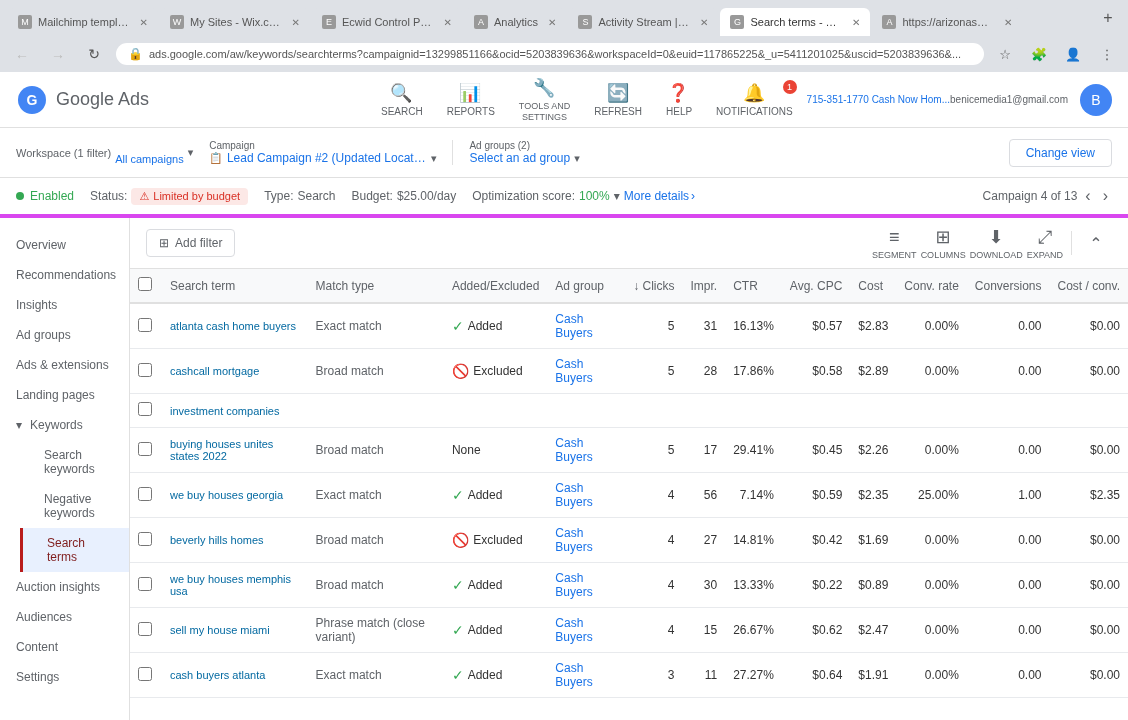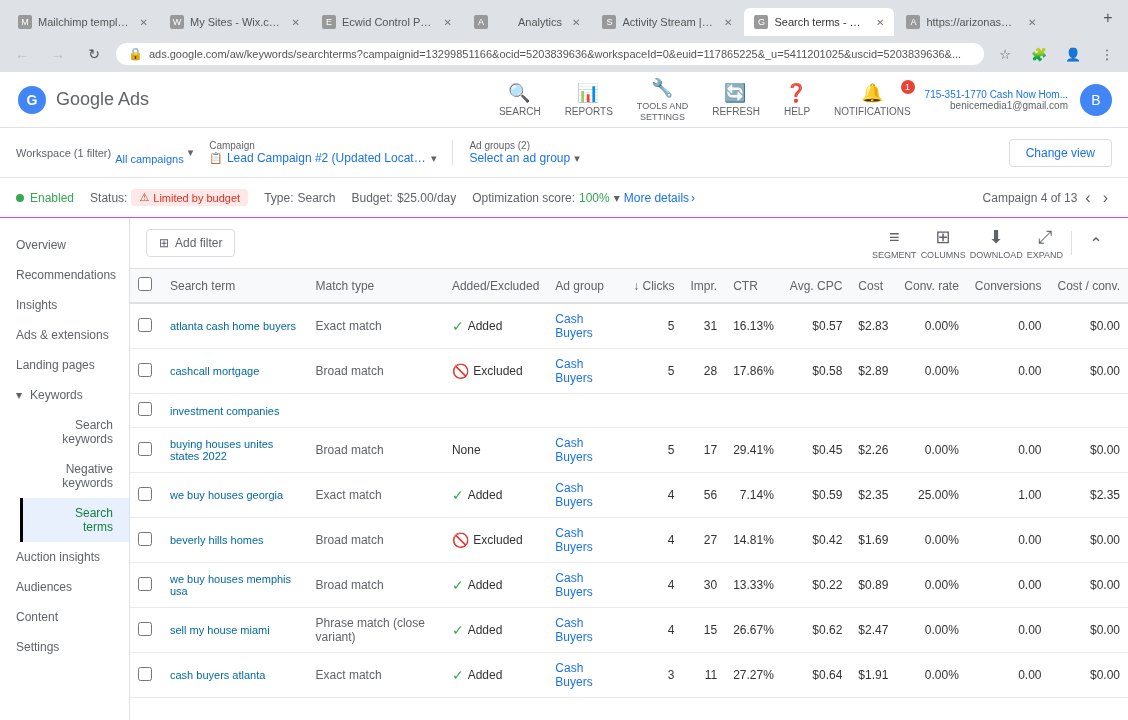--- a/index.html
+++ b/index.html
@@ -23,53 +23,53 @@
     
     .ads-header { height: 56px; background: #fff; border-bottom: 1px solid #e0e0e0; display: flex; align-items: center; padding: 0 16px; gap: 16px; }
     .google-ads-logo { display: flex; align-items: center; gap: 8px; }
     .google-logo-icon { width: 32px; height: 32px; }
     .google-ads-text { font-size: 18px; color: #5f6368; font-weight: 400; }
     .header-icons { display: flex; align-items: center; gap: 4px; margin-left: auto; }
     .header-icon-btn { display: flex; flex-direction: column; align-items: center; padding: 6px 10px; cursor: pointer; color: #5f6368; font-size: 10px; gap: 2px; }
     .header-icon { font-size: 18px; }
     .notification-btn { position: relative; }
     .notification-badge { position: absolute; top: 4px; right: 6px; background: #ea4335; color: #fff; border-radius: 50%; width: 14px; height: 14px; font-size: 9px; display: flex; align-items: center; justify-content: center; }
-    .account-info { display: flex; flex-direction: column; align-items: flex-end; font-size: 10px; color: #5f6368; cursor: pointer; }
+    .account-info { display: flex; flex-direction: row; align-items: flex-end; font-size: 10px; color: #5f6368; cursor: pointer; }
     .account-name { font-weight: 500; color: #1a73e8; }
     .avatar { width: 32px; height: 32px; border-radius: 50%; background: #4285f4; display: flex; align-items: center; justify-content: center; color: #fff; font-size: 14px; margin-left: 8px; }
 
     
     .campaign-bar { height: 50px; background: #fff; border-bottom: 1px solid #e0e0e0; display: flex; align-items: center; padding: 0 16px; gap: 16px; }
     .workspace-selector { display: flex; align-items: center; gap: 4px; font-size: 11px; color: #1a73e8; cursor: pointer; }
     .campaign-selector { display: flex; align-items: center; gap: 6px; font-size: 11px; cursor: pointer; border-right: 1px solid #e0e0e0; padding-right: 16px; }
     .campaign-label { font-size: 10px; color: #5f6368; }
     .campaign-name { color: #1a73e8; font-size: 12px; font-weight: 500; max-width: 200px; white-space: nowrap; overflow: hidden; text-overflow: ellipsis; }
     .adgroup-selector { display: flex; align-items: center; gap: 6px; font-size: 11px; cursor: pointer; }
     .adgroup-label { font-size: 10px; color: #5f6368; }
     .adgroup-name { color: #1a73e8; font-size: 12px; }
     .change-view-btn { margin-left: auto; background: #fff; border: 1px solid #dadce0; border-radius: 4px; padding: 6px 16px; font-size: 12px; color: #1a73e8; cursor: pointer; }
 
     
-    .status-bar { height: 40px; background: #fff; border-bottom: 1px solid #d946ef; display: flex; align-items: center; padding: 0 16px; gap: 16px; font-size: 12px; justify-content: space-between; }
+    .status-bar { height: 40px; background: #fff; border-bottom: 4px solid #d946ef; display: flex; align-items: center; padding: 0 16px; gap: 16px; font-size: 12px; justify-content: space-between; }
     .status-enabled { display: flex; align-items: center; gap: 6px; color: #34a853; }
     .status-dot { width: 8px; height: 8px; border-radius: 50%; background: #34a853; }
     .status-item { display: flex; align-items: center; gap: 4px; color: #5f6368; }
     .limited-badge { background: #fce8e6; color: #d93025; border-radius: 4px; padding: 2px 8px; font-size: 11px; display: flex; align-items: center; gap: 4px; }
     .score-value { color: #34a853; font-weight: 500; }
     .more-details-link { color: #1a73e8; cursor: pointer; display: flex; align-items: center; gap: 2px; }
     .campaign-count { margin-left: auto; color: #5f6368; display: flex; align-items: center; gap: 4px; }
     .nav-arrow { cursor: pointer; color: #5f6368; font-size: 16px; padding: 4px; }
 
     
     .main-layout { display: flex; height: calc(720px - 36px - 36px - 56px - 50px - 40px); }
 
     
     .sidebar { width: 130px; background: #fff; border-right: 1px solid #e0e0e0; overflow-y: auto; padding: 8px 0; flex-shrink: 0; }
-    .sidebar-item { display: flex; align-items: center; padding: 8px 16px; cursor: pointer; font-size: 12px; color: #5f6368; gap: 8px; text-align: right; }
-    .sidebar-item.active { color: #15803d; background: #e8f0fe; border-left: 3px solid #000000; }
+    .sidebar-item { display: flex; align-items: center; padding: 8px 16px; cursor: pointer; font-size: 12px; color: #5f6368; gap: 8px; }
+    .sidebar-item.active { color: #7f1d1d; background: #e8f0fe; border-left: 3px solid #b91c1c; }
     .sidebar-item.has-children { font-weight: 500; }
     .sidebar-section { padding: 4px 0; }
     .sidebar-sub { padding-left: 20px; }
     .sidebar-sub .sidebar-item { font-size: 12px; padding-left: 24px; }
     .show-more { display: flex; align-items: center; padding: 8px 16px; cursor: pointer; color: #1a73e8; font-size: 12px; gap: 4px; }
 
     
     .content { flex: 1; overflow: hidden; display: flex; flex-direction: column; }
 
     
@@ -124,21 +124,21 @@
         <span style="overflow:hidden;text-overflow:ellipsis;white-space:nowrap;max-width:100px;">My Sites - Wix.com</span>
         <span class="tab-close">✕</span>
       </div>
       <div class="browser-tab">
         <span style="width:14px;height:14px;border-radius:2px;background:#999;color:#fff;display:flex;align-items:center;justify-content:center;font-size:9px;flex-shrink:0;">E</span>
         <span style="overflow:hidden;text-overflow:ellipsis;white-space:nowrap;max-width:100px;">Ecwid Control Pan...</span>
         <span class="tab-close">✕</span>
       </div>
       <div class="browser-tab">
         <span style="width:14px;height:14px;border-radius:2px;background:#999;color:#fff;display:flex;align-items:center;justify-content:center;font-size:9px;flex-shrink:0;">A</span>
-        <span style="overflow:hidden;text-overflow:ellipsis;white-space:nowrap;max-width:100px;margin-left:24px;">Analytics</span>
+        <span style="overflow:hidden;text-overflow:ellipsis;white-space:nowrap;max-width:100px;">Analytics</span>
         <span class="tab-close">✕</span>
       </div>
       <div class="browser-tab">
         <span style="width:14px;height:14px;border-radius:2px;background:#999;color:#fff;display:flex;align-items:center;justify-content:center;font-size:9px;flex-shrink:0;">S</span>
         <span style="overflow:hidden;text-overflow:ellipsis;white-space:nowrap;max-width:100px;">Activity Stream | C...</span>
         <span class="tab-close">✕</span>
       </div>
       <div class="browser-tab active">
         <span style="width:14px;height:14px;border-radius:2px;background:#999;color:#fff;display:flex;align-items:center;justify-content:center;font-size:9px;flex-shrink:0;">G</span>
         <span style="overflow:hidden;text-overflow:ellipsis;white-space:nowrap;max-width:100px;">Search terms - Ce...</span>
@@ -280,20 +280,23 @@
   <div class="sidebar">
     <div class="sidebar-section">
       <div class="sidebar-item">
         <span>Overview</span>
       </div>
       <div class="sidebar-item">
         <span>Recommendations</span>
       </div>
       <div class="sidebar-item">
         <span>Insights</span>
+      </div>
+      <div class="sidebar-item">
+        <span>Ad groups</span>
       </div>
       <div class="sidebar-item">
         <span>Ads &amp; extensions</span>
       </div>
       <div class="sidebar-item">
         <span>Landing pages</span>
       </div>
       <div class="sidebar-item has-children">
         <span>▾</span>
         <span>Keywords</span>

